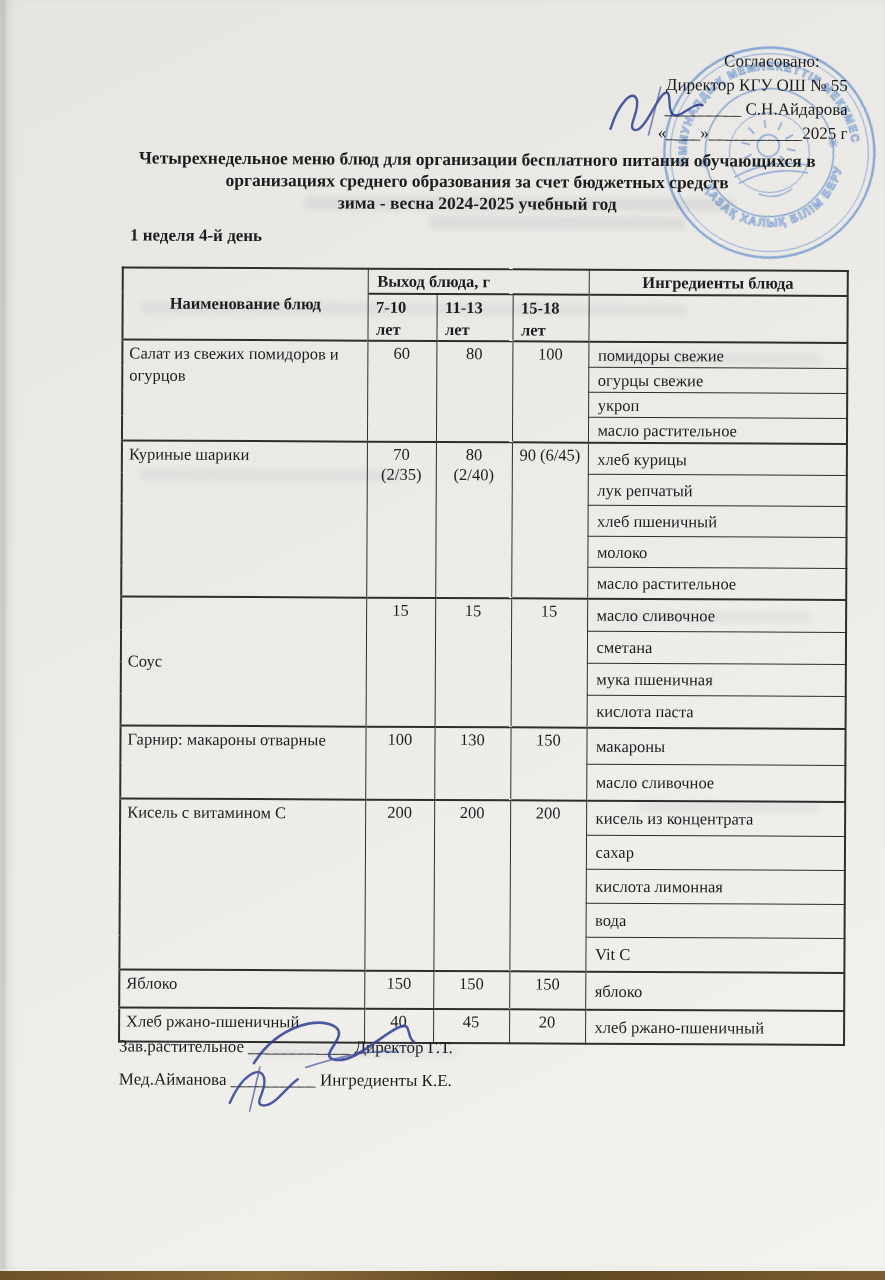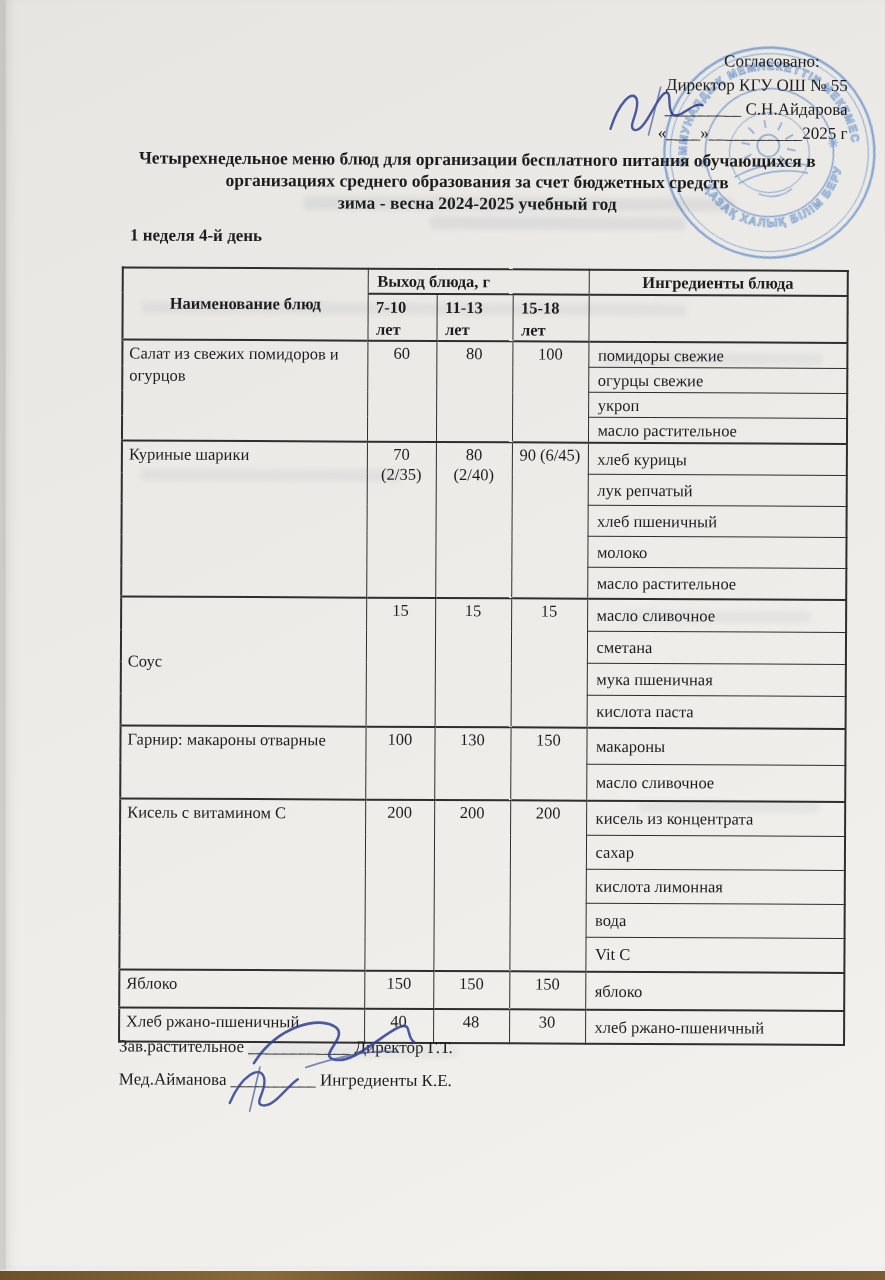--- a/index.html
+++ b/index.html
@@ -270,22 +270,22 @@
         <td class="name">Яблоко</td>
         <td class="val">150</td>
         <td class="val">150</td>
         <td class="val">150</td>
         <td class="ing">яблоко</td>
       </tr>
 
       <tr class="gs g6">
         <td class="name">Хлеб ржано-пшеничный</td>
         <td class="val">40</td>
-        <td class="val">48</td>
-        <td class="val">30</td>
+        <td class="val">45</td>
+        <td class="val">20</td>
         <td class="ing">хлеб ржано-пшеничный</td>
       </tr>
     </tbody>
       </table>
 
     <div class="footer">
       <div class="row">
         <span>Зав.растительное</span>
         <span class="blank">____________</span>
         <span>Директор Г.Т.</span>

